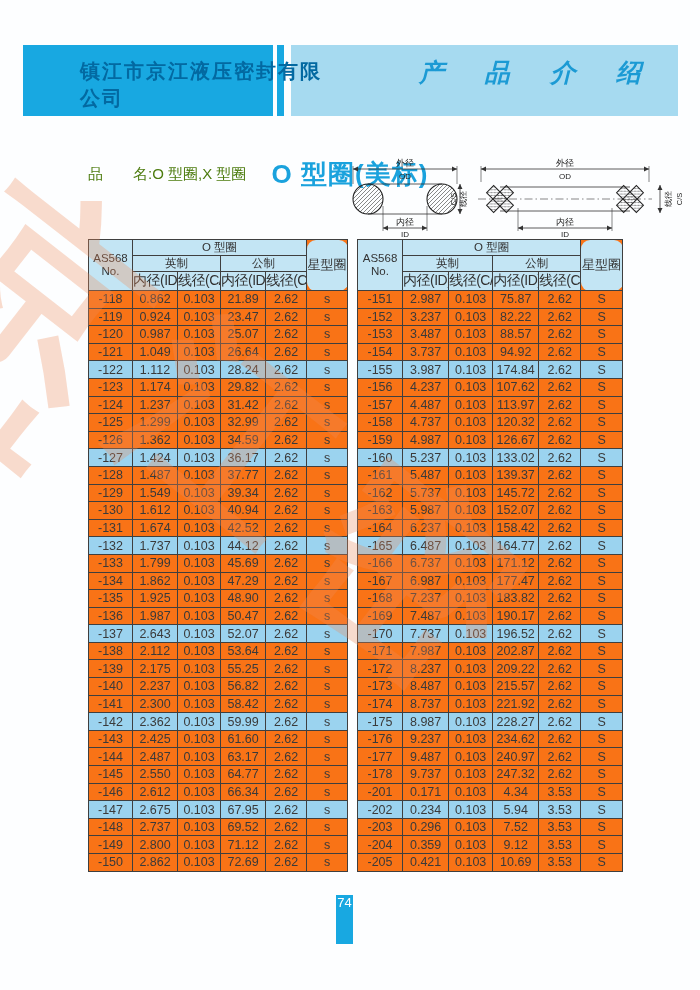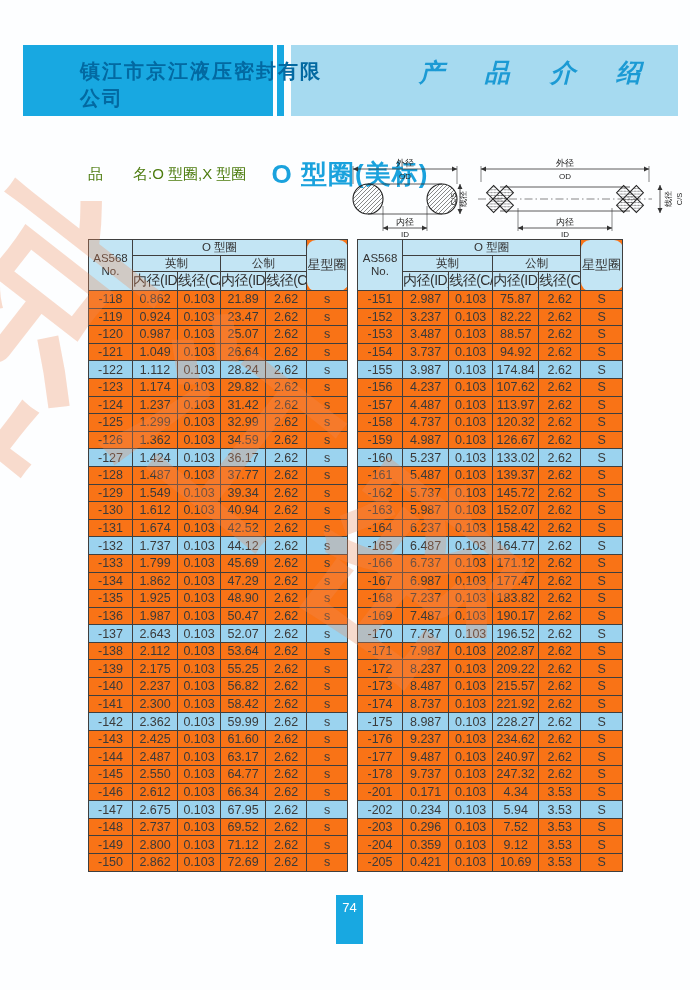--- a/index.html
+++ b/index.html
@@ -54,23 +54,22 @@
   .watermark {
     position:absolute; left:30px; top:150px; width:900px;
     font-size:200px; font-weight:bold; letter-spacing:30px;
     color:rgba(240,140,90,0.30);
     transform:rotate(38deg); transform-origin:0 0;
     pointer-events:none; z-index:5; line-height:1;
   }
 
   
   .page-num-box {
-    position:absolute; left:336px; top:895px; width:27px; height:49px;
+    position:absolute; left:336px; top:895px; width:17px; height:49px;
     background:#18a8e1; color:#fff; font-size:13px; text-align:center;
-    padding-top:5px;
   }
 </style>
 </head>
 <body>
 
 <div class="page">
 
   <div class="hdr-bar hdr-dark"></div>
   <div class="hdr-bar hdr-strip"></div>
   <div class="hdr-bar hdr-light"></div>

